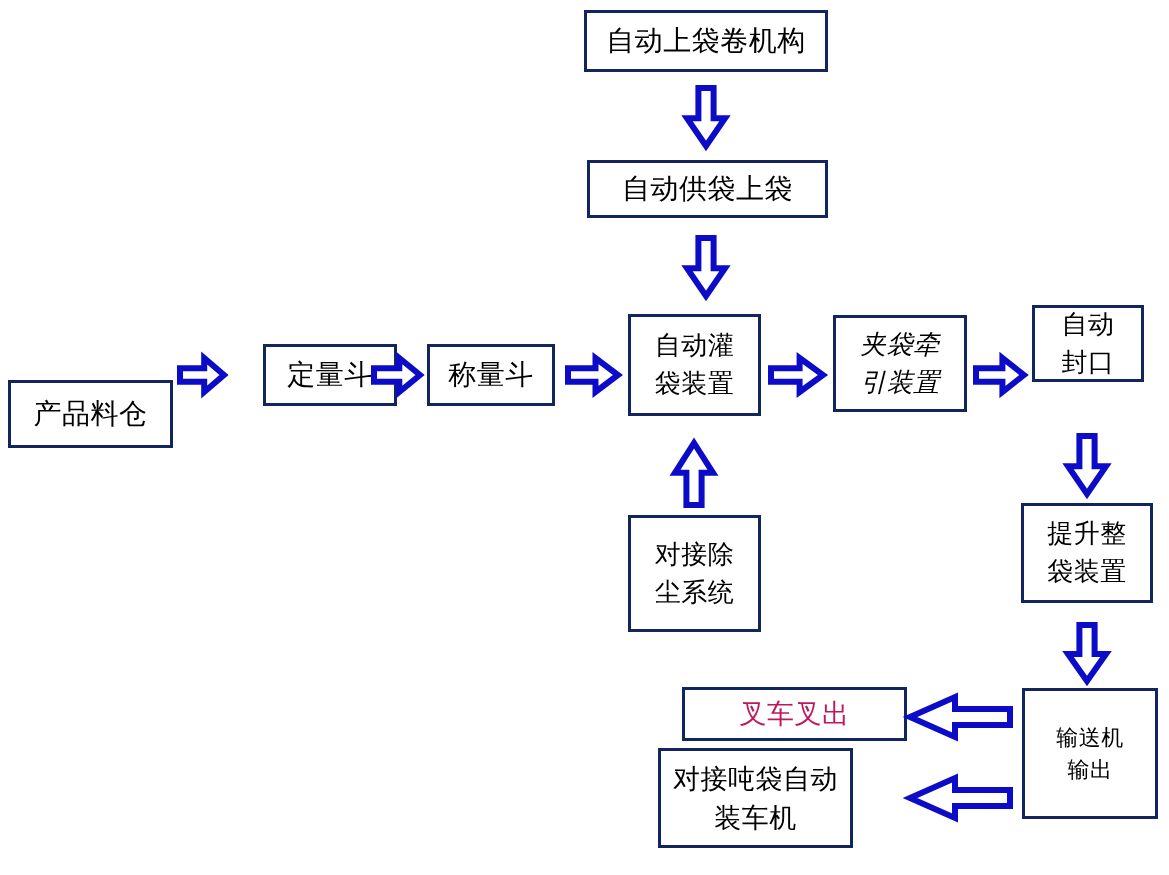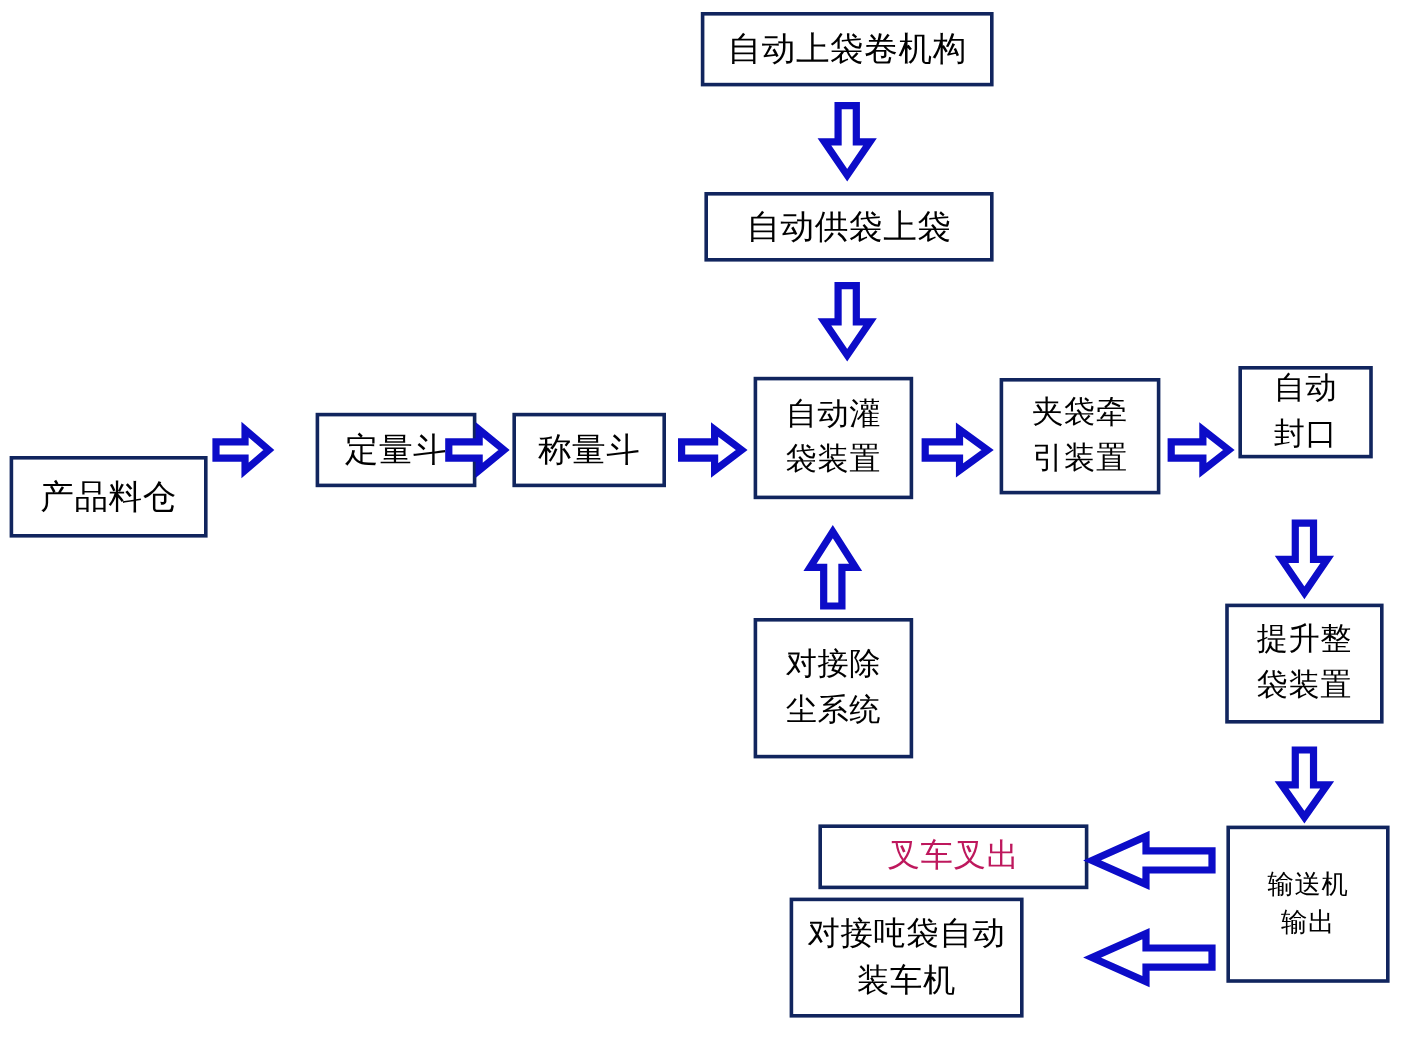--- a/index.html
+++ b/index.html
@@ -58,21 +58,21 @@
 
 <div id="canvas">
   <div id="nodes-layer">
       <div class="node" style="left: 584px; top: 10px; width: 244px; height: 62px; font-size: 28px; border-color: rgb(17, 37, 94); background: rgb(255, 255, 255); color: rgb(0, 0, 0);">自动上袋卷机构</div>
       <div class="node" style="left: 587px; top: 160px; width: 241px; height: 58px; font-size: 28px; border-color: rgb(17, 37, 94); background: rgb(255, 255, 255); color: rgb(0, 0, 0);">自动供袋上袋</div>
       <div class="node" style="left: 8px; top: 340px; width: 165px; height: 68px; font-size: 28px; border-color: rgb(17, 37, 94); background: rgb(255, 255, 255); color: rgb(0, 0, 0); margin-top: 40px;">产品料仓</div>
       <div class="node" style="left: 230px; top: 344px; width: 134px; height: 62px; font-size: 28px; border-color: rgb(17, 37, 94); background: rgb(255, 255, 255); color: rgb(0, 0, 0); margin-left: 33px;">定量斗</div>
       <div class="node" style="left: 427px; top: 344px; width: 128px; height: 62px; font-size: 28px; border-color: rgb(17, 37, 94); background: rgb(255, 255, 255); color: rgb(0, 0, 0);">称量斗</div>
       <div class="node two-line" style="left: 628px; top: 314px; width: 133px; height: 102px; font-size: 26px; border-color: rgb(17, 37, 94); background: rgb(255, 255, 255); color: rgb(0, 0, 0);">自动灌
 袋装置</div>
-      <div class="node two-line" style="left: 833px; top: 315px; width: 134px; height: 97px; font-size: 26px; border-color: rgb(17, 37, 94); background: rgb(255, 255, 255); color: rgb(0, 0, 0);">夹袋牵
+      <div class="node two-line" style="left: 833px; top: 315px; width: 134px; height: 97px; font-size: 26px; border-color: rgb(17, 37, 94); background: rgb(255, 255, 255); color: rgb(0, 0, 0); font-style: italic;">夹袋牵
 引装置</div>
       <div class="node two-line" style="left: 1032px; top: 305px; width: 112px; height: 77px; font-size: 26px; border-color: rgb(17, 37, 94); background: rgb(255, 255, 255); color: rgb(0, 0, 0);">自动
 封口</div>
       <div class="node two-line" style="left: 628px; top: 515px; width: 133px; height: 117px; font-size: 26px; border-color: rgb(17, 37, 94); background: rgb(255, 255, 255); color: rgb(0, 0, 0);">对接除
 尘系统</div>
       <div class="node two-line" style="left: 1021px; top: 503px; width: 132px; height: 100px; font-size: 26px; border-color: rgb(17, 37, 94); background: rgb(255, 255, 255); color: rgb(0, 0, 0);">提升整
 袋装置</div>
       <div class="node two-line" style="left: 1022px; top: 688px; width: 136px; height: 131px; font-size: 22px; border-color: rgb(17, 37, 94); background: rgb(255, 255, 255); color: rgb(0, 0, 0);">输送机
 输出</div>
       <div class="node" style="left: 658px; top: 687px; width: 225px; height: 54px; font-size: 27px; border-color: rgb(17, 37, 94); background: rgb(255, 255, 255); color: #be185d; margin-left: 24px;">叉车叉出</div>

